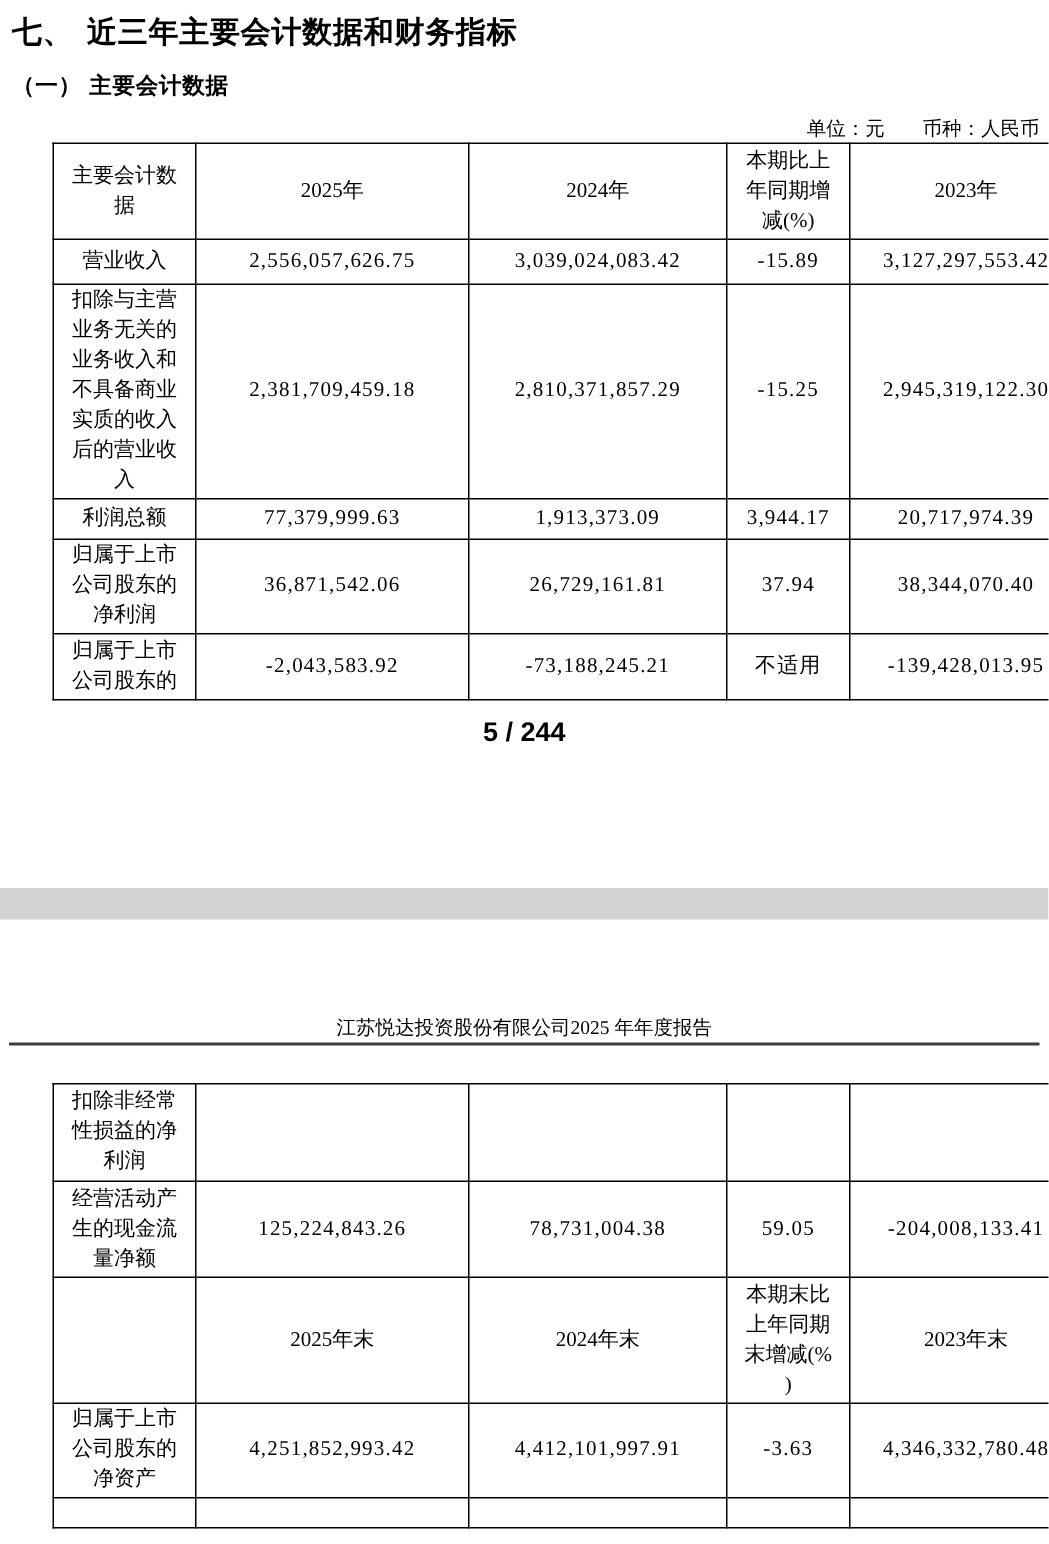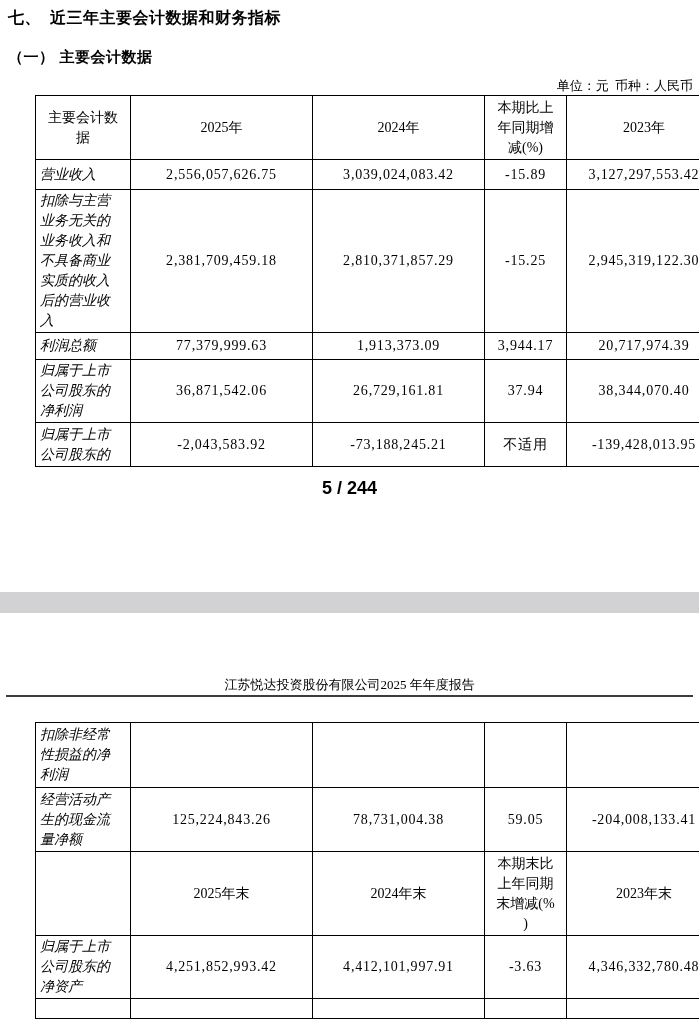--- a/index.html
+++ b/index.html
@@ -2,33 +2,33 @@
 <html><head>
 <meta charset="utf-8">
 <style>
   * { margin:0; padding:0; box-sizing:border-box; }
   html,body { width:699px; height:1029px; overflow:hidden; background:#ffffff; color:#000; }
   body { font-family:"Liberation Serif","DejaVu Serif",serif; position:relative; }
 
   .abs { position:absolute; }
 
   .h1 { top:8px; left:8px; font-family:"Liberation Sans","DejaVu Sans",sans-serif;
-        font-weight:bold; font-size:16px; letter-spacing:0.5px; white-space:nowrap; }
+        font-weight:bold; font-size:20px; letter-spacing:0.5px; white-space:nowrap; }
   .h1 .num { margin-right:9px; }
   .h2 { top:48px; left:8px; font-family:"Liberation Sans","DejaVu Sans",sans-serif;
         font-weight:bold; font-size:15px; letter-spacing:0.5px; white-space:nowrap; }
   .h2 .num { margin-right:5px; }
 
   .unit-line { top:77px; right:6px; font-size:13px; white-space:nowrap; }
-  .unit-line .part + .part { margin-left:3px; }
+  .unit-line .part + .part { margin-left:22px; }
 
   table.fin { border-collapse:collapse; table-layout:fixed; font-size:14px; background:#fff;margin-left:28px; }
   table.fin td { border:1px solid #000; vertical-align:middle; line-height:20px;
                  padding:1px 4px; overflow:hidden; }
-  td.lbl { text-align:left; white-space:pre-line; padding-left:6px; padding-right:2px;font-style:italic; }
+  td.lbl { text-align:center; white-space:pre-line; padding-left:6px; padding-right:2px; }
   td.val { text-align:center; white-space:pre-line; letter-spacing:0.8px; }
   td.hdr { text-align:center; white-space:pre-line; letter-spacing:0; }
 
   #table1 { top:95px; left:7px; width:686px; }
   #table2 { top:722px; left:7px; width:686px; }
 
   .pagenum { top:478px; left:0; width:699px; text-align:center;
              font-family:"Liberation Sans","DejaVu Sans",sans-serif;
              font-weight:bold; font-size:18px; }
 

